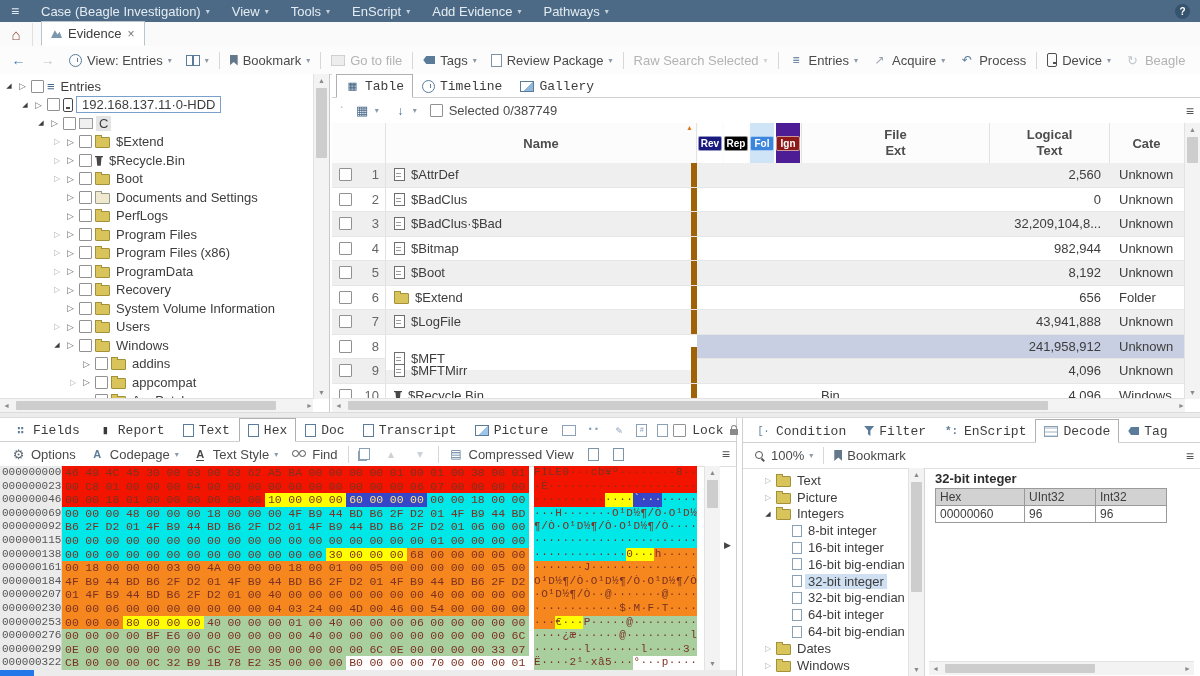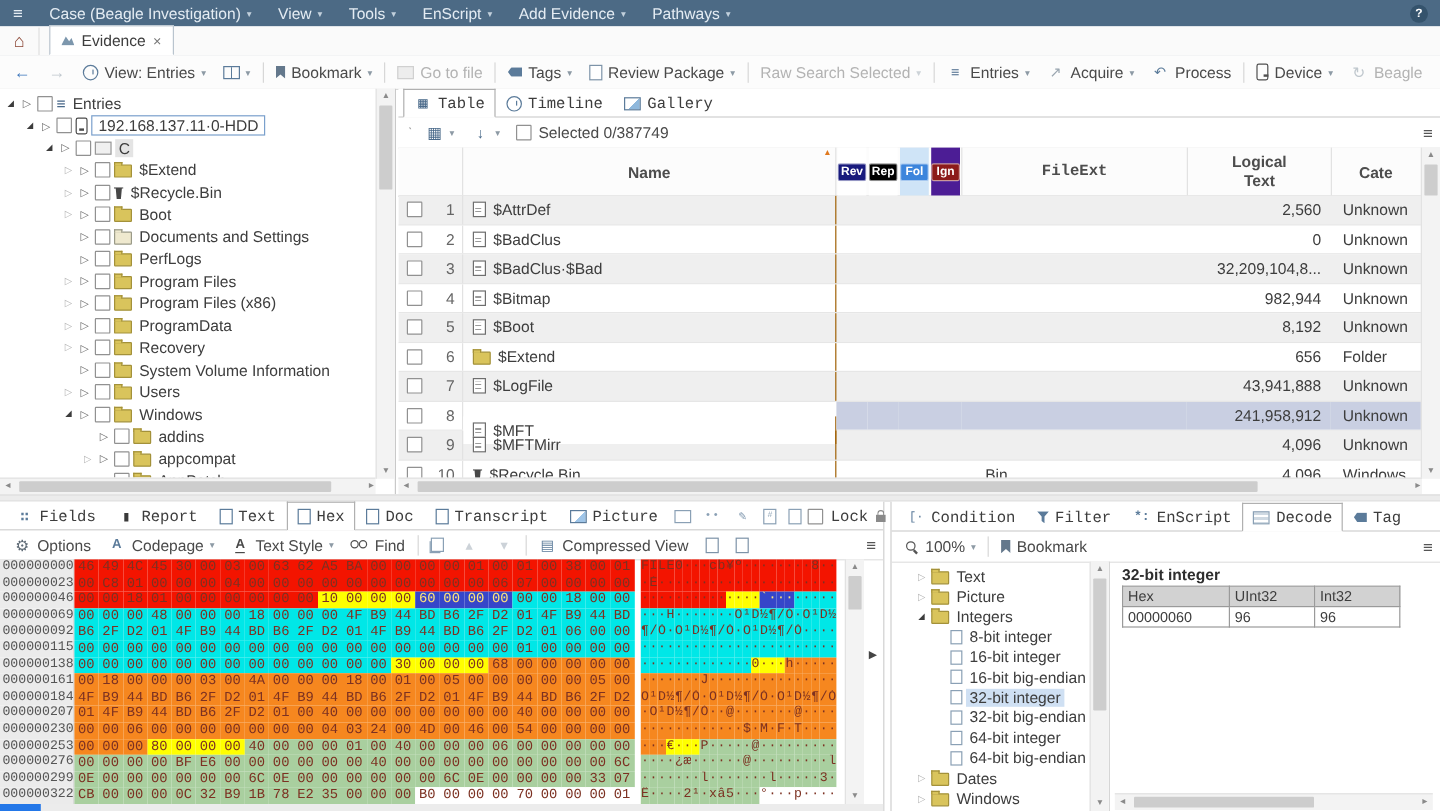--- a/index.html
+++ b/index.html
@@ -121,30 +121,30 @@
   .tt-grid::before{content:"▦";color:#4a6a8a;font-size:13px;}
   .tt-sort::before{content:"↓";color:#4a6a8a;font-weight:bold;}
   #table-header{position:absolute;top:49px;left:0;right:15px;height:40px;background:#fcfcfc;border-bottom:1px solid #c8c8c8;display:flex;font-weight:bold;color:#4d4d4d;}
   #table-header .hcell{box-sizing:border-box;display:flex;align-items:center;justify-content:center;}
   .h-sel{width:26px;} .h-num{width:28px;border-right:1px solid #e2e2e2;}
   .h-name{width:311px;position:relative;border-right:1px solid #e2e2e2;}
   .sortind{position:absolute;top:1px;right:3px;font-size:7px;color:#e0791e;}
   #header-badges{width:104px;display:flex;align-items:center;justify-content:center;gap:2px;}
   .hbadge-cell{width:24px;height:100%;display:flex;align-items:center;justify-content:center;}
   .chip{display:inline-block;min-width:20px;padding:1px 1px;text-align:center;color:#fff;font-size:10px;font-weight:bold;border-radius:2px;border:1px solid rgba(255,255,255,.55);}
-  .h-ext{width:188px;flex-direction:row;line-height:16px;border-left:1px solid #e2e2e2;font-family:Liberation Mono, monospace;}
+  .h-ext{width:188px;flex-direction:column;line-height:16px;border-left:1px solid #e2e2e2;}
   .h-size{width:120px;flex-direction:column;line-height:16px;border-left:1px solid #e2e2e2;}
   .h-cat{flex:1;justify-content:flex-end;padding-right:2px;border-left:1px solid #e2e2e2;}
   #table-rows{position:absolute;top:89px;left:0;right:15px;bottom:13px;overflow:hidden;}
   .trw{display:flex;height:24.5px;box-sizing:border-box;border-bottom:1px solid #e6e6e6;align-items:center;}
   .trw.odd{background:#efefef;} .trw.even{background:#fff;}
   .trw>div{box-sizing:border-box;height:100%;display:flex;align-items:center;}
   .c-sel{width:26px;justify-content:center;}
   .c-num{width:28px;justify-content:flex-end;padding-right:6px;color:#666;border-right:1px solid #e2e2e2;}
-  .c-name{width:311px;gap:6px;padding-left:8px;border-right:1px solid #a16207;}
+  .c-name{width:311px;gap:6px;padding-left:8px;border-right:6px solid #a16207;}
   .trw.sel .c-name{background:#fff;margin-top:24px;}
   .c-badge{width:26px;}
   .c-ext{width:188px;padding-left:20px;}
   .c-size{width:120px;justify-content:flex-end;padding-right:8px;}
   .c-cat{flex:1;padding-left:10px;}
   .trw.sel .c-badge,.trw.sel .c-ext,.trw.sel .c-size,.trw.sel .c-cat{background:#c9cfe2;}
   #table-vscroll{top:49px;right:0;width:15px;bottom:13px;}
   #table-hscroll{left:0;right:15px;bottom:0;}
   
   #midsplit{top:412px;left:0;right:0;height:6px;background:#ececec;border-top:1px solid #dcdcdc;border-bottom:1px solid #dcdcdc;box-sizing:border-box;}

